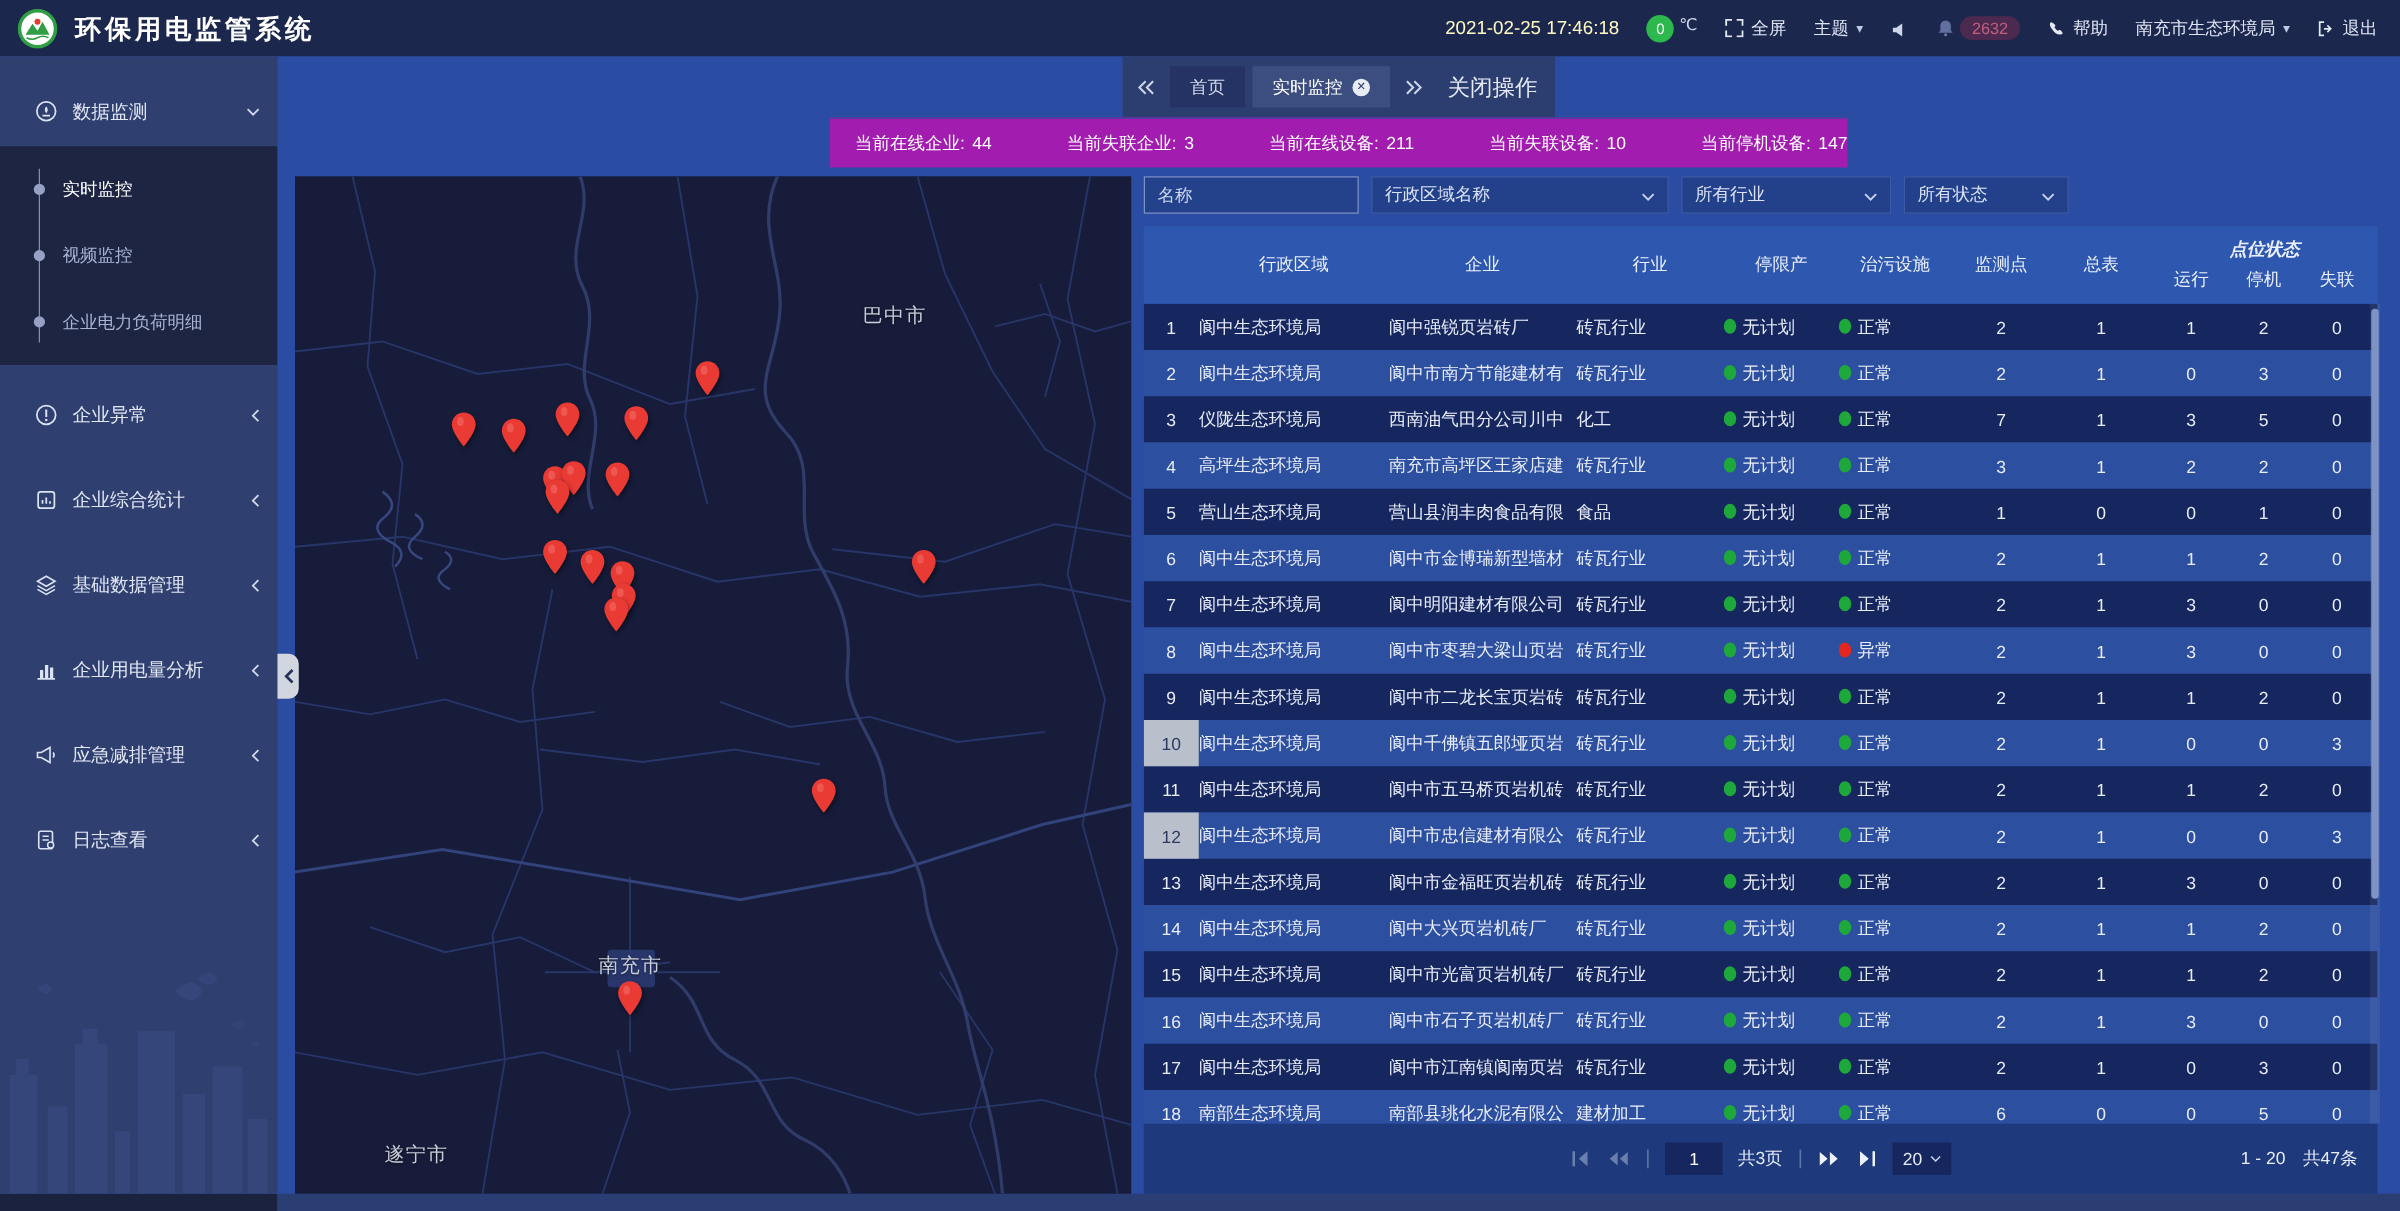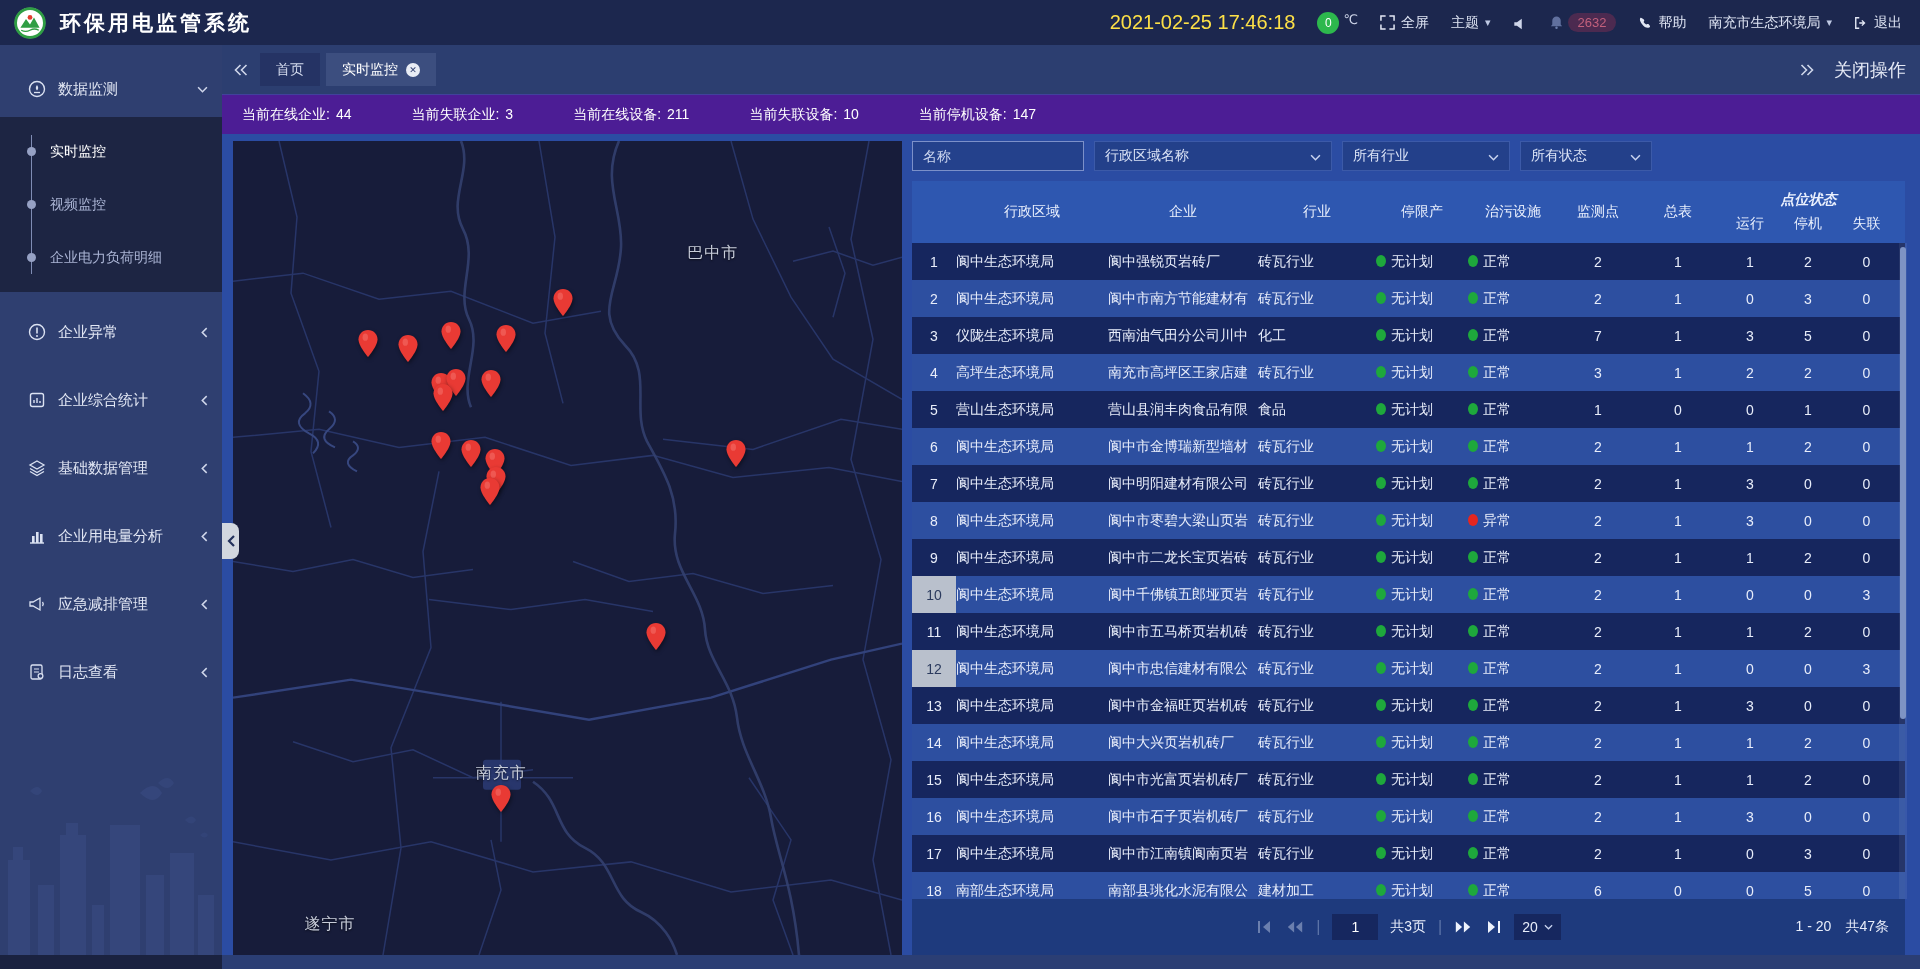--- a/index.html
+++ b/index.html
@@ -7,21 +7,21 @@
   body { font-family:"Liberation Sans","DejaVu Sans",sans-serif; background:#2b4ca3; overflow:hidden; }
   .page { position:relative; width:1920px; height:969px; display:flex; flex-direction:column; }
 
   
   .top-header { height:45px; background:#1c274e; display:flex; align-items:center; justify-content:space-between; padding:0 18px 0 14px; flex:0 0 45px; }
   .brand { display:flex; align-items:center; gap:14px; }
   .logo { width:32px; height:32px; }
   .app-title { color:#ffffff; font-size:21px; font-weight:bold; letter-spacing:3px; }
   .header-right { display:flex; align-items:center; gap:22px; color:#dfe5f4; font-size:14px; }
   .header-right .hbtn { display:flex; align-items:center; gap:6px; background:none; border:none; color:#dfe5f4; font-size:14px; cursor:pointer; font-family:inherit; }
-  .datetime { font-size:20px; color:#fde047; }
+  .datetime { font-size:15px; color:#fef9c3; }
   .temp-wrap { display:flex; align-items:flex-start; gap:4px; }
   .temp-badge { width:22px; height:22px; border-radius:50%; background:#2db84d; color:#fff; font-size:12px; display:flex; align-items:center; justify-content:center; }
   .temp-unit { font-size:13px; color:#cfd6ea; }
   .caret { font-size:11px; color:#bfc9e4; }
   .notif { display:flex; align-items:center; gap:4px; }
   .badge { background:#4c2a50; color:#c2607c; border-radius:10px; padding:2px 10px; font-size:13px; }
   .icon-svg { display:inline-block; vertical-align:middle; }
 
   
   .body-row { flex:1 1 auto; display:flex; min-height:0; position:relative; }
@@ -35,33 +35,33 @@
   .side-group { margin-top:12px; }
   .side-item + .side-item { margin-top:12px; }
   .submenu { background:#1d2543; position:relative; padding:8px 0; }
   .submenu::before { content:""; position:absolute; left:31px; top:18px; bottom:18px; width:1px; background:#7f8cb4; }
   .sub-item { height:53px; display:flex; align-items:center; padding-left:50px; color:#aab4d4; font-size:14px; cursor:pointer; position:relative; }
   .sub-item.active { color:#ffffff; }
   .sub-item .s-dot { position:absolute; left:27px; width:9px; height:9px; border-radius:50%; background:#96a1c4; }
   .skyline { position:absolute; bottom:0; left:0; width:222px; height:190px; opacity:.55; }
 
   
-  .content { flex:1 1 auto; display:flex; flex-direction:column; min-width:0; }
+  .content { flex:1 1 auto; display:flex; flex-direction:column; min-width:0;align-items:center; }
 
   
   .tabbar { height:49px; background:#2c3e70; display:flex; align-items:center; padding:0 14px 0 6px; gap:6px; flex:0 0 49px; }
   .tab-scroll { width:26px; height:30px; display:flex; align-items:center; justify-content:center; color:#cfd6ea; cursor:pointer; }
   .tab { height:33px; display:flex; align-items:center; gap:8px; padding:0 16px; color:#d4dbee; font-size:14px; cursor:pointer; background:#253364; }
   .tab.active { background:#3c4e7f; color:#ffffff; }
   .tab-close { width:14px; height:14px; border-radius:50%; background:#e8ecf5; color:#31406f; font-size:9px; display:flex; align-items:center; justify-content:center; }
   .tabbar-right { margin-left:auto; display:flex; align-items:center; gap:14px; color:#e6eaf6; font-size:18px; }
   .tabbar-right .close-ops { cursor:pointer; }
 
   
-  .statsbar { height:40px; background:#4c1d95; border-top:1px solid #41429b; display:flex; align-items:center; gap:60px; padding:0 0 0 20px; color:#ffffff; font-size:14px; flex:0 0 40px; }
+  .statsbar { height:40px; background:#a21caf; border-top:1px solid #41429b; display:flex; align-items:center; gap:60px; padding:0 0 0 20px; color:#ffffff; font-size:14px; flex:0 0 40px; }
   .stat-item { display:flex; gap:6px; }
 
   
   .main { flex:1 1 auto; display:flex; padding:7px 15px 0 11px; gap:10px; min-height:0; }
 
   
   .map-panel { width:669px; flex:0 0 669px; background:#171c3a; position:relative; overflow:hidden; }
   .map-roads { position:absolute; inset:0; width:100%; height:100%; }
   .city-label { position:absolute; transform:translate(-50%,-50%); color:#c8cdda; font-size:16px; text-shadow:0 1px 2px rgba(0,0,0,.6); letter-spacing:1px; }
   .pin { position:absolute; width:22px; height:29px; transform:translate(-50%,-100%); }

